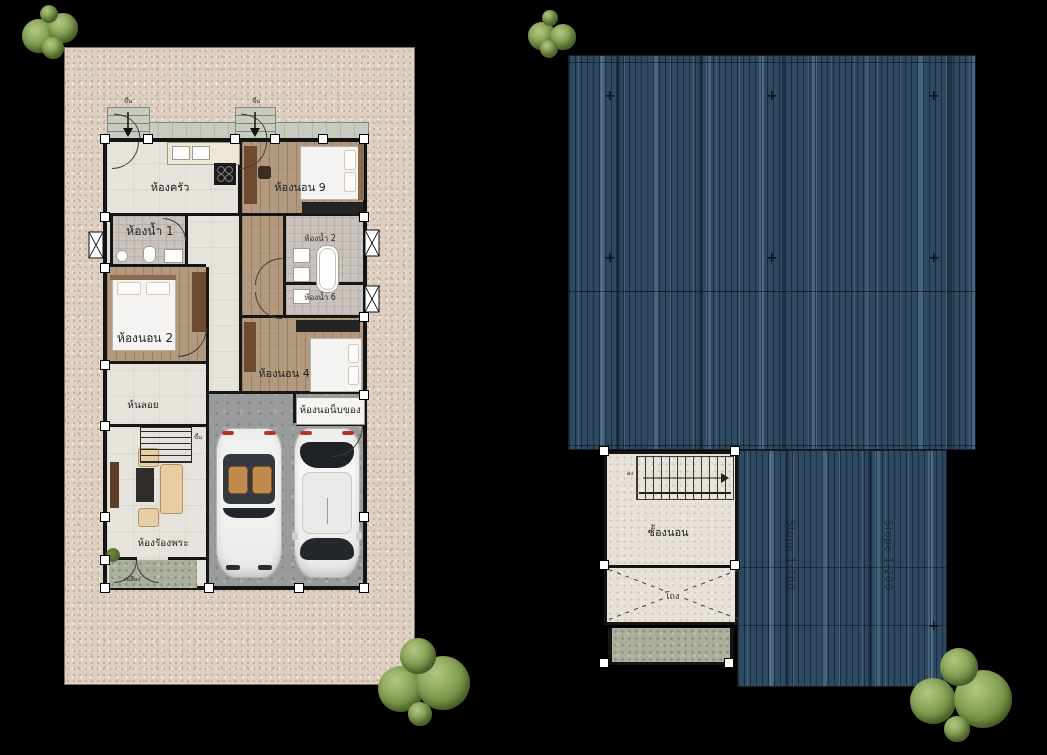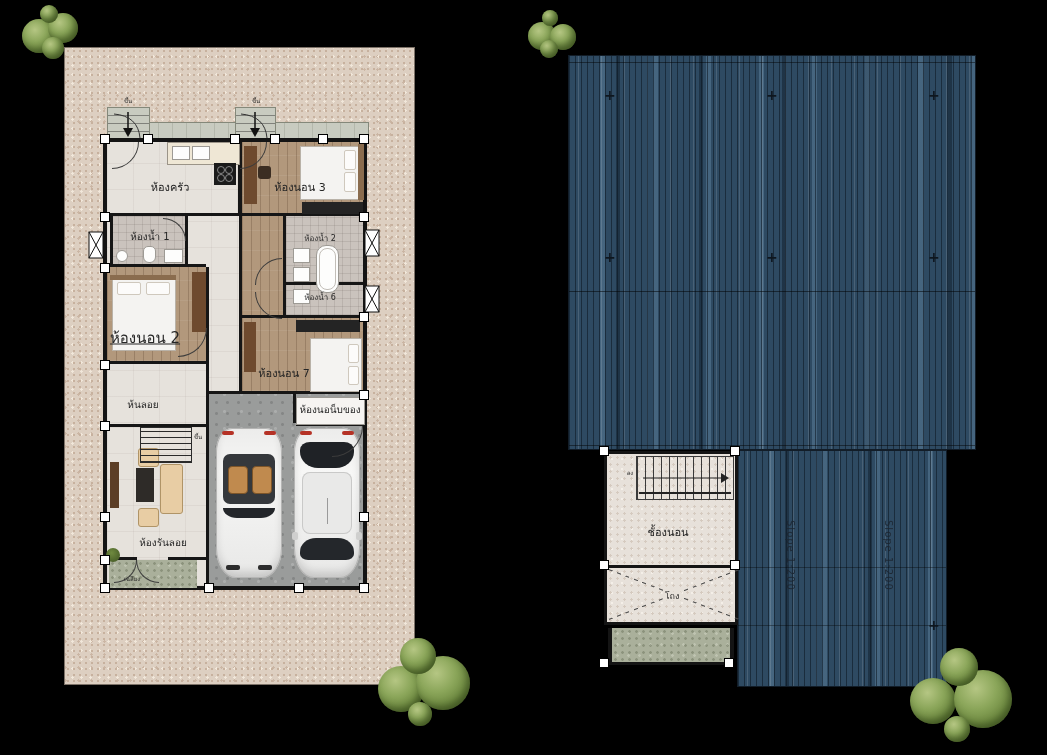--- a/index.html
+++ b/index.html
@@ -248,29 +248,29 @@
     <div class="abs col" style="left:359px;top:212px;"></div>
     <div class="abs col" style="left:359px;top:312px;"></div>
     <div class="abs col" style="left:359px;top:390px;"></div>
     <div class="abs col" style="left:359px;top:512px;"></div>
     <div class="abs col" style="left:100px;top:583px;"></div>
     <div class="abs col" style="left:204px;top:583px;"></div>
     <div class="abs col" style="left:294px;top:583px;"></div>
     <div class="abs col" style="left:359px;top:583px;"></div>
 
     <span class="abs lbl" style="left:170px;top:187px;font-size:11px;">ห้องครัว</span>
-    <span class="abs lbl" style="left:300px;top:187px;font-size:11px;">ห้องนอน 3</span>
-    <span class="abs lbl" style="left:150px;top:237px;font-size:10px;">ห้องน้ำ 1</span>
+    <span class="abs lbl" style="left:300px;top:187px;font-size:11px;">ห้องนอน 9</span>
+    <span class="abs lbl" style="left:150px;top:231px;font-size:12px;">ห้องน้ำ 1</span>
     <span class="abs lbl" style="left:320px;top:239px;font-size:8px;">ห้องน้ำ 2</span>
     <span class="abs lbl" style="left:320px;top:298px;font-size:8px;">ห้องน้ำ 6</span>
-    <span class="abs lbl" style="left:145px;top:338px;font-size:15px;text-decoration:underline;">ห้องนอน 2</span>
-    <span class="abs lbl" style="left:284px;top:373px;font-size:11px;">ห้องนอน 7</span>
+    <span class="abs lbl" style="left:145px;top:338px;font-size:12px;">ห้องนอน 2</span>
+    <span class="abs lbl" style="left:284px;top:373px;font-size:11px;">ห้องนอน 4</span>
     <span class="abs lbl" style="left:143px;top:405px;font-size:10px;">ห้นลอย</span>
     <span class="abs lbl" style="left:330px;top:410px;font-size:10px;">ห้องนอน็บของ</span>
-    <span class="abs lbl" style="left:163px;top:543px;font-size:10px;">ห้องรันลอย</span>
+    <span class="abs lbl" style="left:163px;top:543px;font-size:10px;">ห้องรัองพระ</span>
   </div>
 
   <div class="abs" style="left:520px;top:0;width:527px;height:755px;">
     <div class="abs roof" style="left:48px;top:55px;width:408px;height:395px;box-sizing:border-box;">
       <div style="position:absolute;left:0;top:6px;width:100%;height:1px;background:rgba(0,0,0,.45);"></div>
       <div style="position:absolute;left:0;top:235px;width:100%;height:1px;background:rgba(0,0,0,.5);"></div>
       <div style="position:absolute;left:0;bottom:3px;width:100%;height:1px;background:rgba(0,0,0,.45);"></div>
     </div>
     <div class="abs roof" style="left:217px;top:450px;width:210px;height:237px;box-sizing:border-box;">
       <div style="position:absolute;left:0;top:116px;width:100%;height:1px;background:rgba(0,0,0,.35);"></div>

